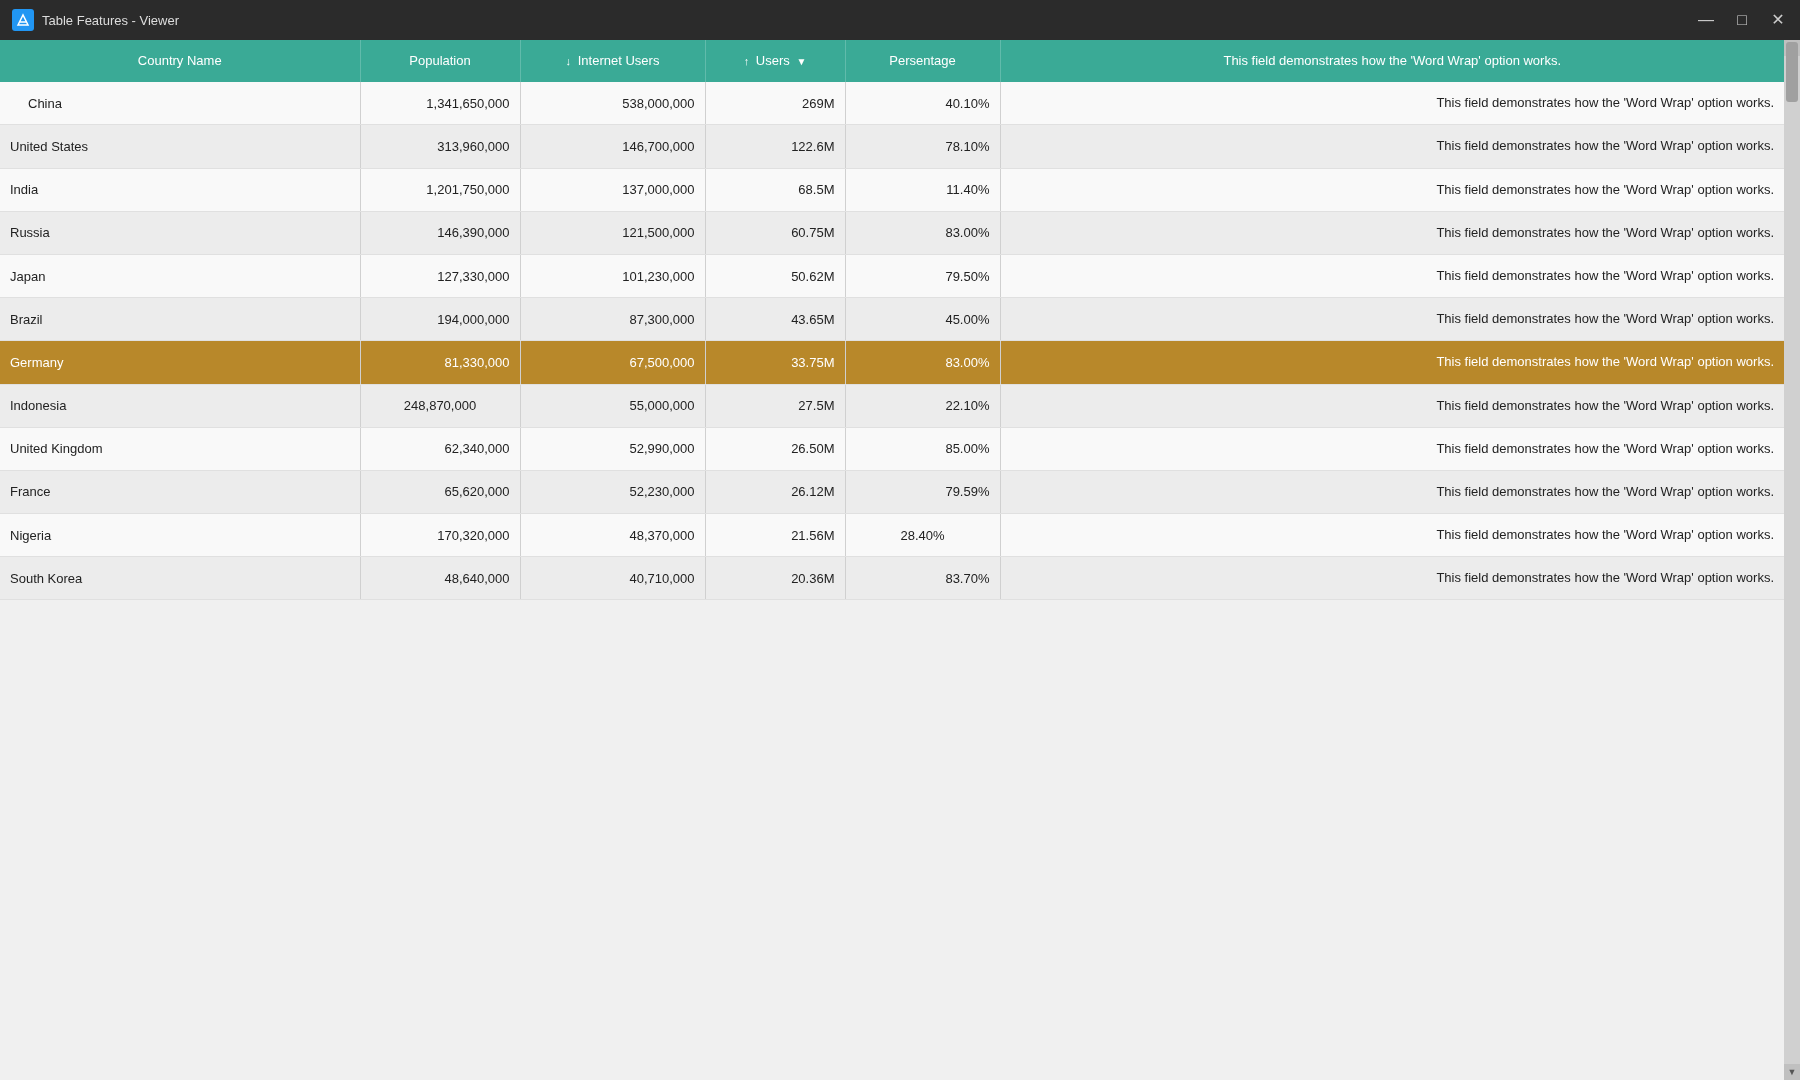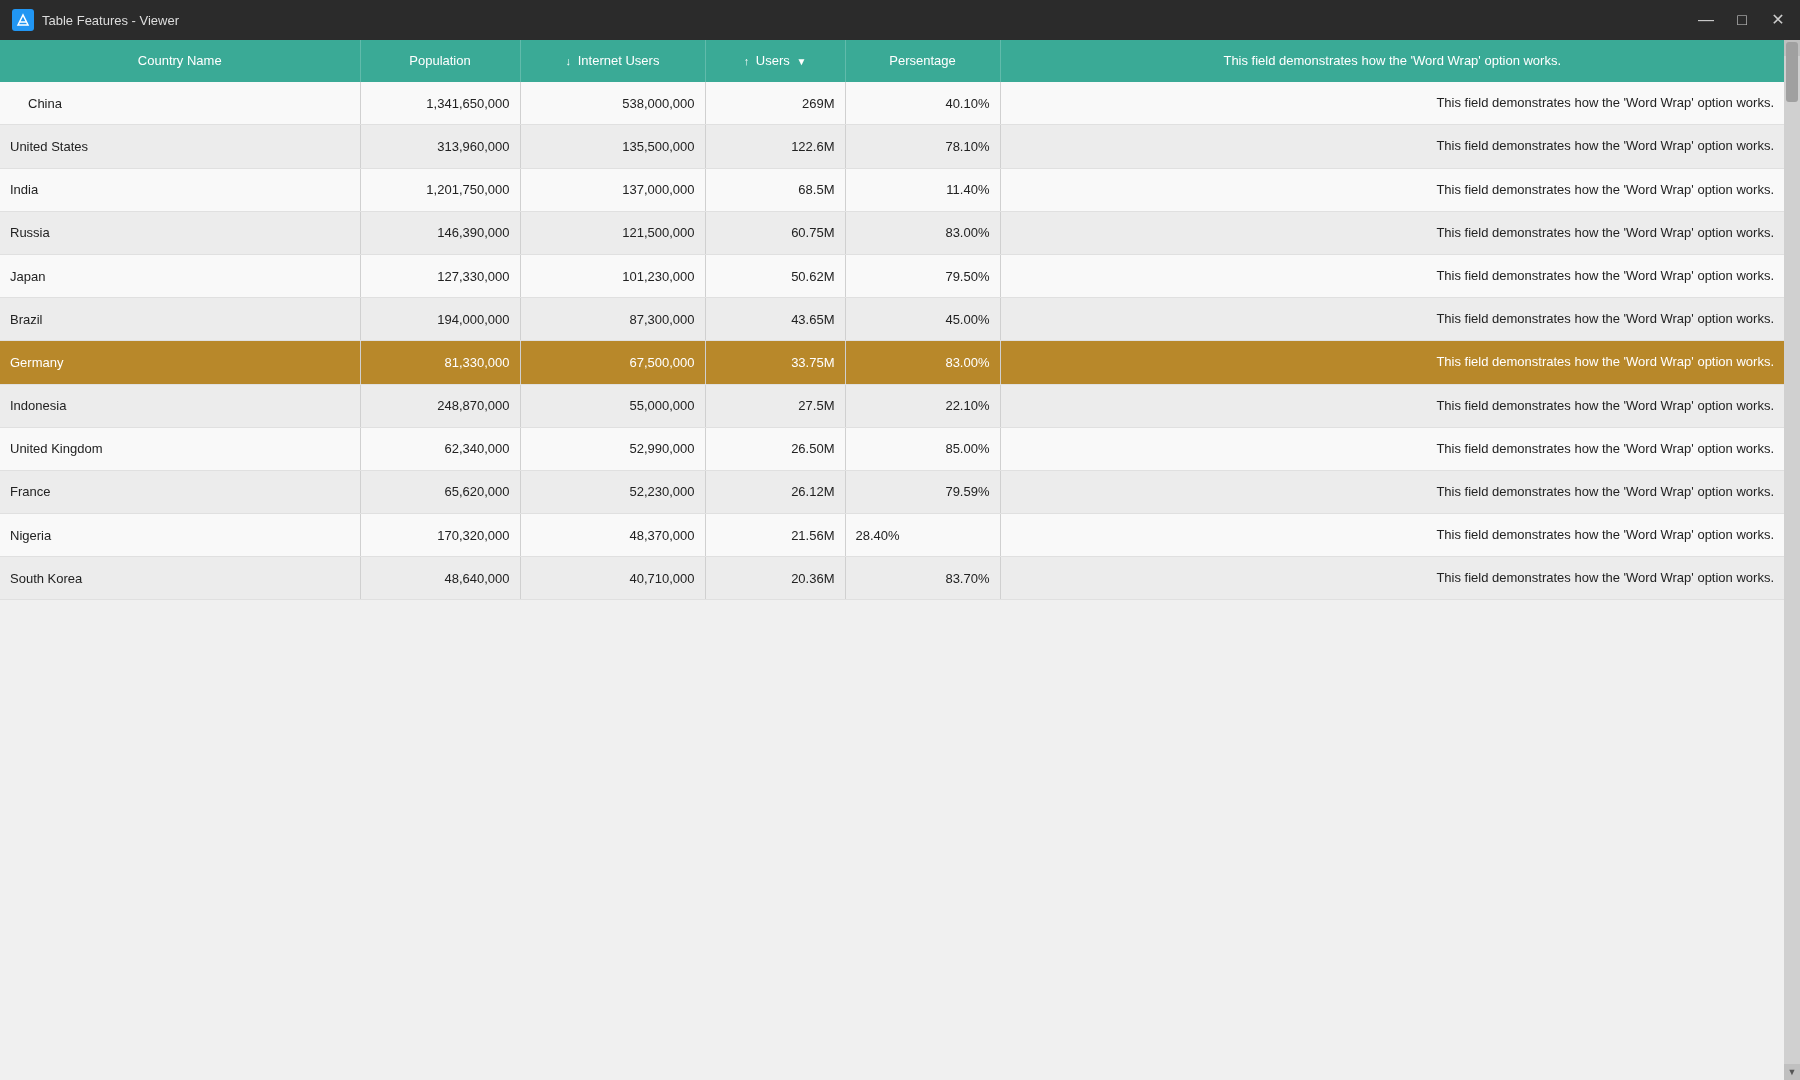--- a/index.html
+++ b/index.html
@@ -240,21 +240,21 @@
             <td class="col-country-cell" style="text-align: left; padding-left: 28px;">China</td>
             <td class="col-num" style="text-align: right; padding-left: 43px;">1,341,650,000</td>
             <td class="col-num" style="text-align: right;">538,000,000</td>
             <td class="col-num" style="text-align: right;">269M</td>
             <td class="col-num" style="text-align: right;">40.10%</td>
             <td class="col-word-wrap-cell" style="text-align: right;">This field demonstrates how the 'Word Wrap' option works.</td>
           </tr>
           <tr>
             <td class="col-country-cell" style="text-align: left;">United States</td>
             <td class="col-num" style="text-align: right;">313,960,000</td>
-            <td class="col-num" style="text-align: right;">135,500,000</td>
+            <td class="col-num" style="text-align: right;">146,700,000</td>
             <td class="col-num" style="text-align: right;">122.6M</td>
             <td class="col-num" style="text-align: right;">78.10%</td>
             <td class="col-word-wrap-cell" style="text-align: right;">This field demonstrates how the 'Word Wrap' option works.</td>
           </tr>
           <tr>
             <td class="col-country-cell" style="text-align: left;">India</td>
             <td class="col-num" style="text-align: right;">1,201,750,000</td>
             <td class="col-num" style="text-align: right;">137,000,000</td>
             <td class="col-num" style="text-align: right;">68.5M</td>
             <td class="col-num" style="text-align: right;">11.40%</td>
@@ -287,21 +287,21 @@
           <tr class="selected">
             <td class="col-country-cell" style="text-align: left;">Germany</td>
             <td class="col-num" style="text-align: right;">81,330,000</td>
             <td class="col-num" style="text-align: right;">67,500,000</td>
             <td class="col-num" style="text-align: right;">33.75M</td>
             <td class="col-num" style="text-align: right;">83.00%</td>
             <td class="col-word-wrap-cell" style="text-align: right;">This field demonstrates how the 'Word Wrap' option works.</td>
           </tr>
           <tr>
             <td class="col-country-cell" style="text-align: left; margin-left: 32px;">Indonesia</td>
-            <td class="col-num" style="text-align: right;">248,870,000</td>
+            <td class="col-num" style="text-align: center;">248,870,000</td>
             <td class="col-num" style="text-align: right;">55,000,000</td>
             <td class="col-num" style="text-align: right;">27.5M</td>
             <td class="col-num" style="text-align: right;">22.10%</td>
             <td class="col-word-wrap-cell" style="text-align: right;">This field demonstrates how the 'Word Wrap' option works.</td>
           </tr>
           <tr>
             <td class="col-country-cell" style="text-align: left;">United Kingdom</td>
             <td class="col-num" style="text-align: right;">62,340,000</td>
             <td class="col-num" style="text-align: right;">52,990,000</td>
             <td class="col-num" style="text-align: right;">26.50M</td>
@@ -314,21 +314,21 @@
             <td class="col-num" style="text-align: right;">52,230,000</td>
             <td class="col-num" style="text-align: right;">26.12M</td>
             <td class="col-num" style="text-align: right; padding-left: 10px;">79.59%</td>
             <td class="col-word-wrap-cell" style="text-align: right;">This field demonstrates how the 'Word Wrap' option works.</td>
           </tr>
           <tr>
             <td class="col-country-cell" style="text-align: left;">Nigeria</td>
             <td class="col-num" style="text-align: right;">170,320,000</td>
             <td class="col-num" style="text-align: right;">48,370,000</td>
             <td class="col-num" style="text-align: right;">21.56M</td>
-            <td class="col-num" style="text-align: left;">28.40%</td>
+            <td class="col-num" style="text-align: center;">28.40%</td>
             <td class="col-word-wrap-cell" style="text-align: right;">This field demonstrates how the 'Word Wrap' option works.</td>
           </tr>
           <tr>
             <td class="col-country-cell" style="text-align: left;">South Korea</td>
             <td class="col-num" style="text-align: right;">48,640,000</td>
             <td class="col-num" style="text-align: right;">40,710,000</td>
             <td class="col-num" style="text-align: right;">20.36M</td>
             <td class="col-num" style="text-align: right;">83.70%</td>
             <td class="col-word-wrap-cell" style="text-align: right;">This field demonstrates how the 'Word Wrap' option works.</td>
           </tr>

